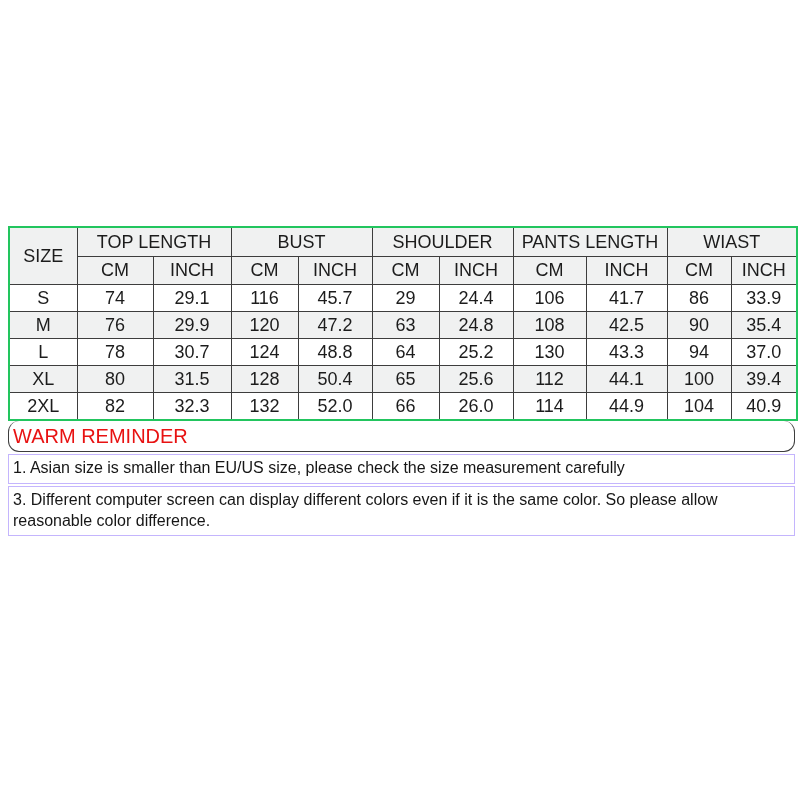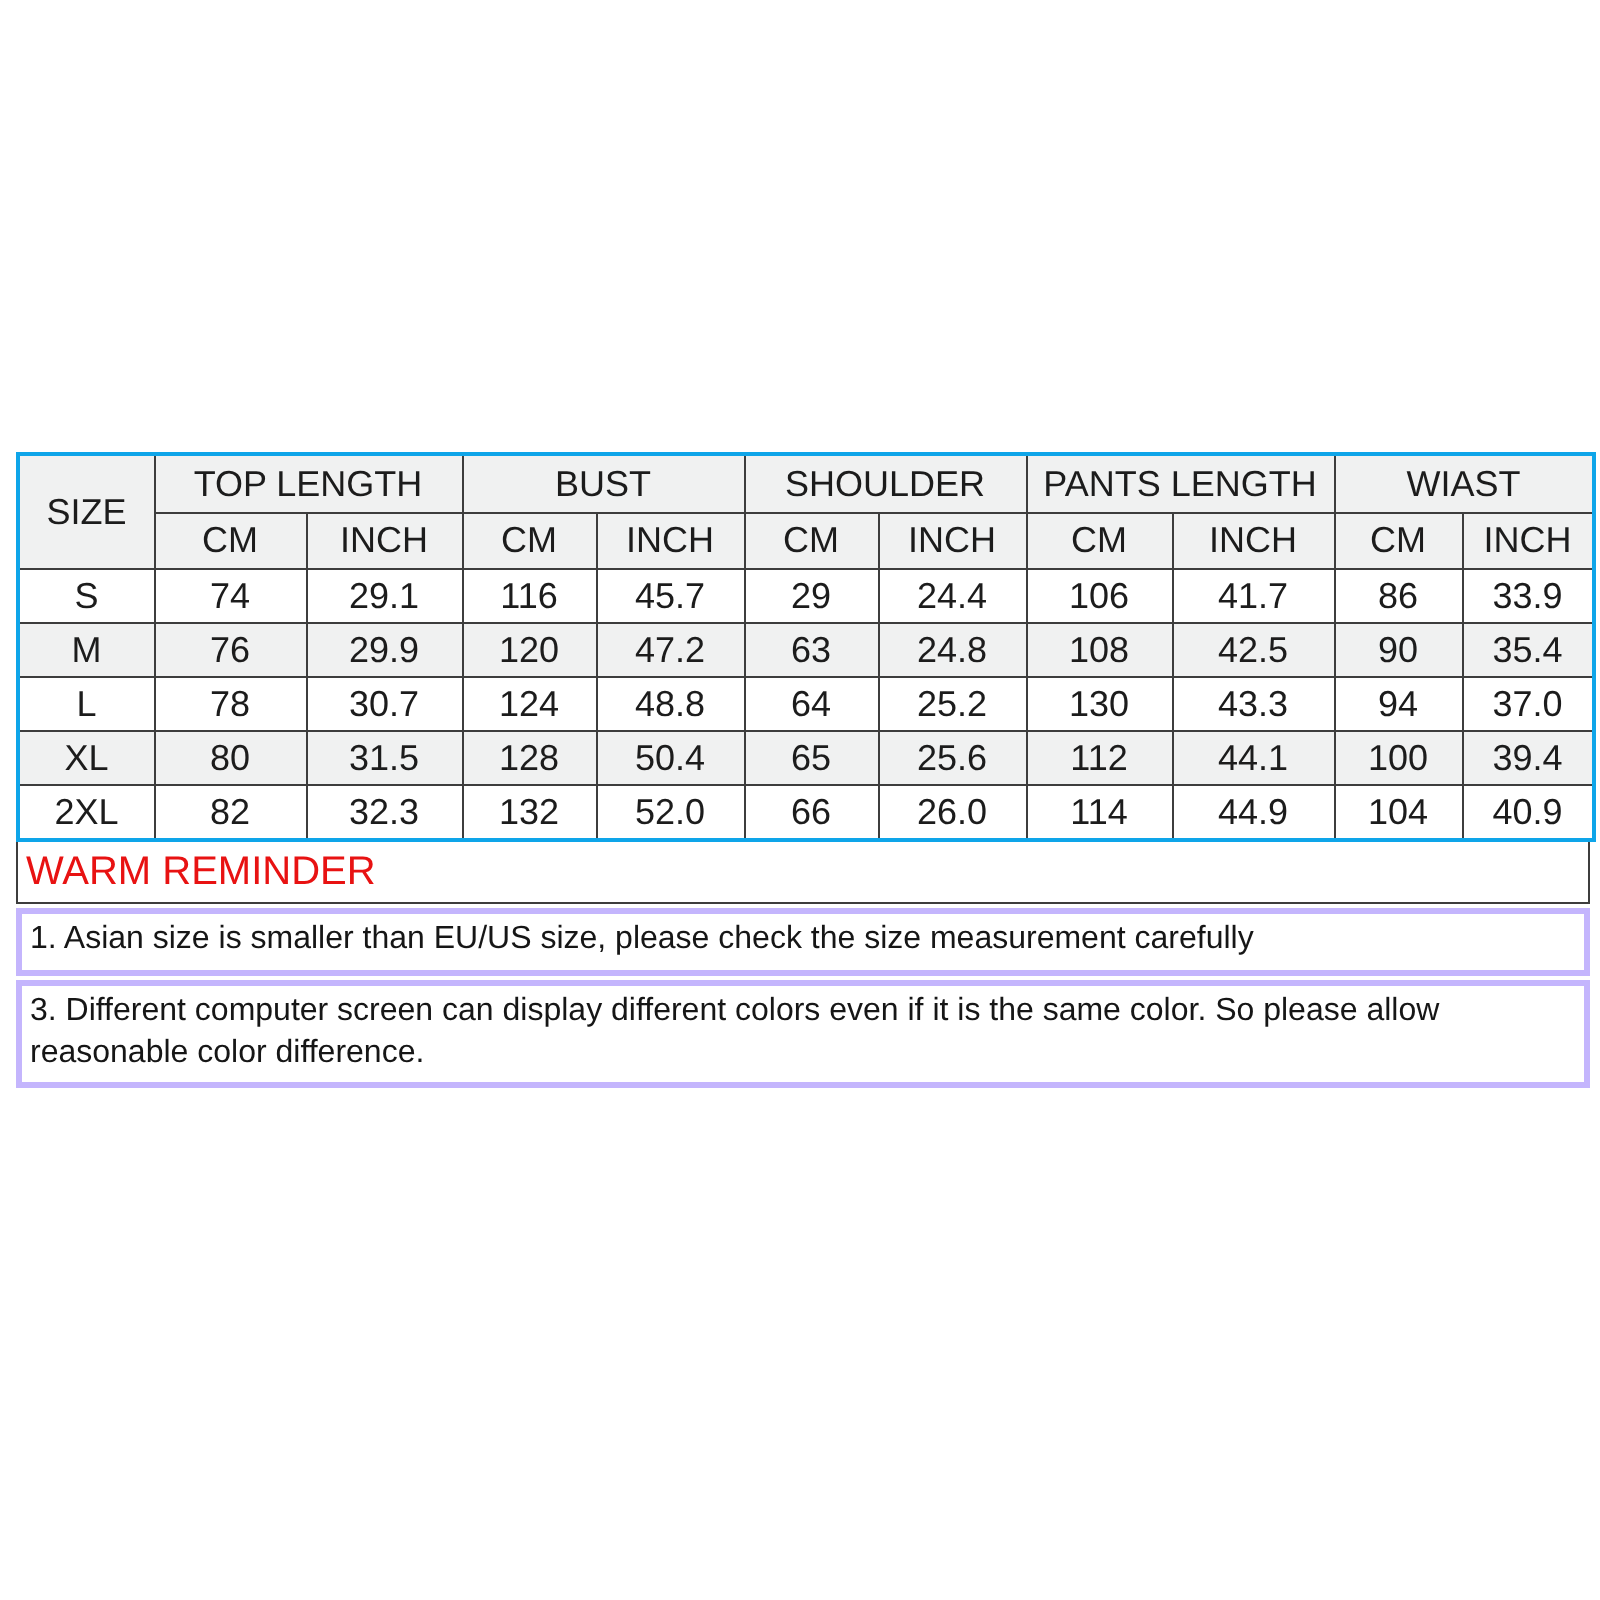--- a/index.html
+++ b/index.html
@@ -27,37 +27,37 @@
     border: 1px solid #3d3d3d;
     text-align: center;
     vertical-align: middle;
     font-size: 18px;
     font-weight: 400;
     padding: 0;
     overflow: hidden;
     white-space: nowrap;
   }
   table.size-table {
-    border: 2px solid #0ea5e9;
+    border: 2px solid #22c55e;
   }
   thead th { background: #f0f1f1; height: 27px; }
   tr.group-row th { height: 28px; }
   tbody td { height: 26px; background: #ffffff; }
   tbody tr:nth-child(even) td { background: #f0f1f1; }
   .reminder-title {
     border: 1px solid #3d3d3d;
     border-top: none;
     height: 31px;
     line-height: 31px;
     padding-left: 4px;
     font-size: 20px;
     box-sizing: border-box;
   }
   .note {
-    border: 3px solid #c4b5fd;
+    border: 1px solid #c4b5fd;
     margin-top: 2px;
     padding: 3px 4px 4px 4px;
     font-size: 16px;
     line-height: 1.3;
     color: #161616;
     box-sizing: border-box;
   }
 </style>
 </head>
 <body>
@@ -162,18 +162,18 @@
           <td>66</td>
           <td>26.0</td>
           <td>114</td>
           <td>44.9</td>
           <td>104</td>
           <td>40.9</td>
         </tr>
       </tbody>
   </table>
 
-  <div class="reminder-title" style="color: rgb(232, 18, 18);">WARM REMINDER</div>
+  <div class="reminder-title" style="color: rgb(232, 18, 18); border-radius: 11px;">WARM REMINDER</div>
 
   <div class="note">1. Asian size is smaller than EU/US size, please check the size measurement carefully</div>
   <div class="note">3. Different computer screen can display different colors even if it is the same color. So please allow reasonable color difference.</div>
 
 </div>
 
 </body></html>

